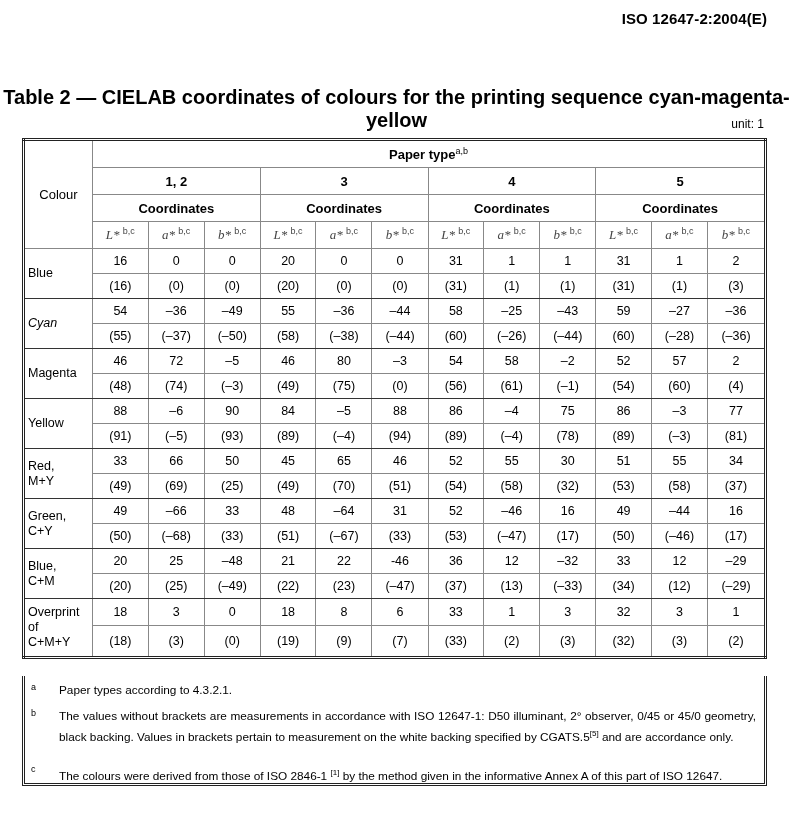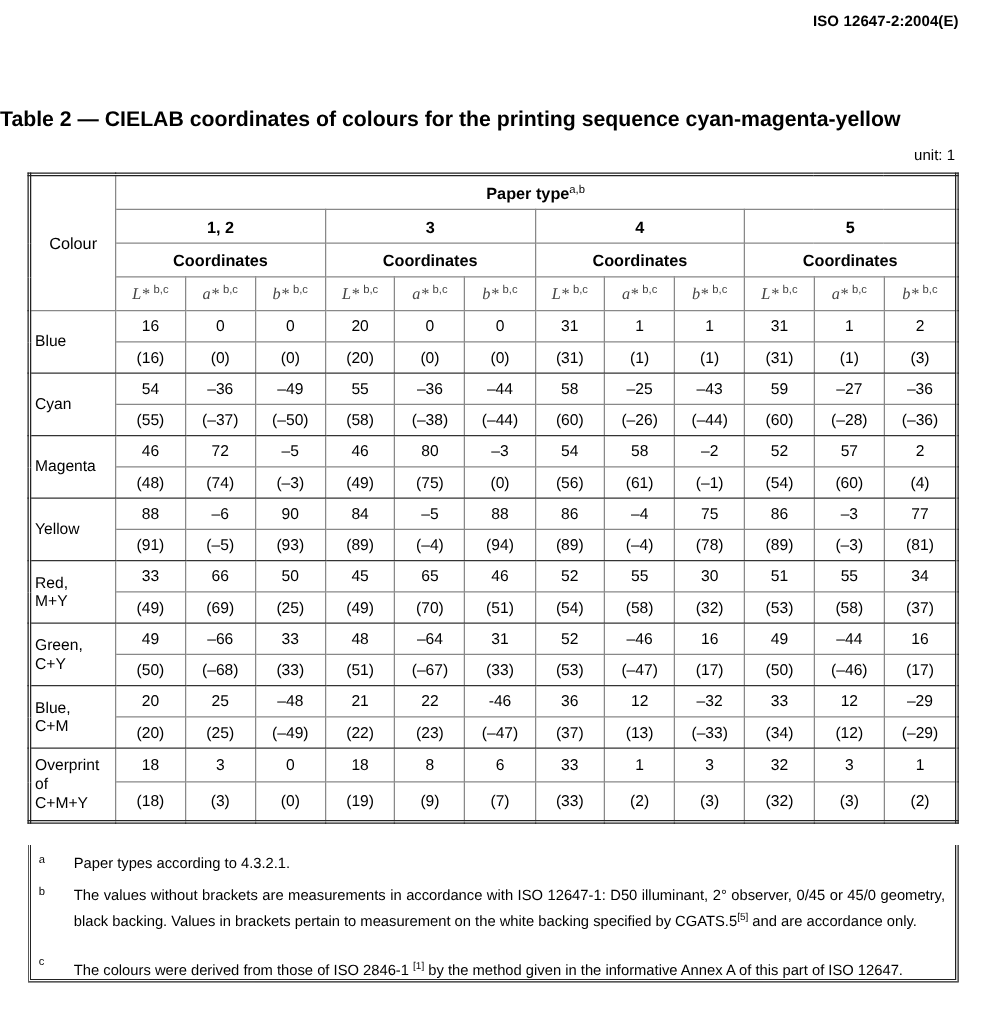--- a/index.html
+++ b/index.html
@@ -2,25 +2,25 @@
 <html><head>
 <meta charset="utf-8">
 <style>
   html, body { margin: 0; padding: 0; background: #ffffff; }
   body {
     width: 793px; height: 817px; position: relative; overflow: hidden;
     font-family: "Liberation Sans", sans-serif; color: #000;
   }
   .doc-id {
     position: absolute; right: 26px; top: 10px;
-    font-weight: bold; font-size: 12px; letter-spacing: 0.1px;
+    font-weight: bold; font-size: 15px; letter-spacing: 0.1px;
   }
   .table-title {
     position: absolute; left: 0; right: 0; top: 86px;
-    font-weight: bold; font-size: 17px;
+    text-align: center; font-weight: bold; font-size: 20px;
   }
   .unit {
     position: absolute; right: 29px; top: 117px; font-size: 12px;
   }
   table.main {
     position: absolute; left: 22px; top: 138px; width: 745px;
     border-collapse: collapse;
     border: 3px double #222;
     font-size: 12.5px;
   }
@@ -118,21 +118,21 @@
         <td class="blk-l">(0)</td>
         <td class="blk-l">(0)</td>
         <td class="grp-sep">(31)</td>
         <td class="blk-l">(1)</td>
         <td class="blk-l">(1)</td>
         <td class="grp-sep">(31)</td>
         <td class="blk-l">(1)</td>
         <td class="blk-l">(3)</td>
       </tr>
       <tr class="row-a">
-        <td rowspan="2" class="colour-name" style="white-space: pre-line; border-bottom: 1px solid rgb(51, 51, 51);">Cyan</td>
+        <td rowspan="2" class="colour-name" style="white-space: pre-line; border-bottom: 1px solid rgb(51, 51, 51); font-style: italic;">Cyan</td>
         <td class="">54</td>
         <td class="blk-l">–36</td>
         <td class="blk-l">–49</td>
         <td class="grp-sep">55</td>
         <td class="blk-l">–36</td>
         <td class="blk-l">–44</td>
         <td class="grp-sep">58</td>
         <td class="blk-l">–25</td>
         <td class="blk-l">–43</td>
         <td class="grp-sep">59</td>

